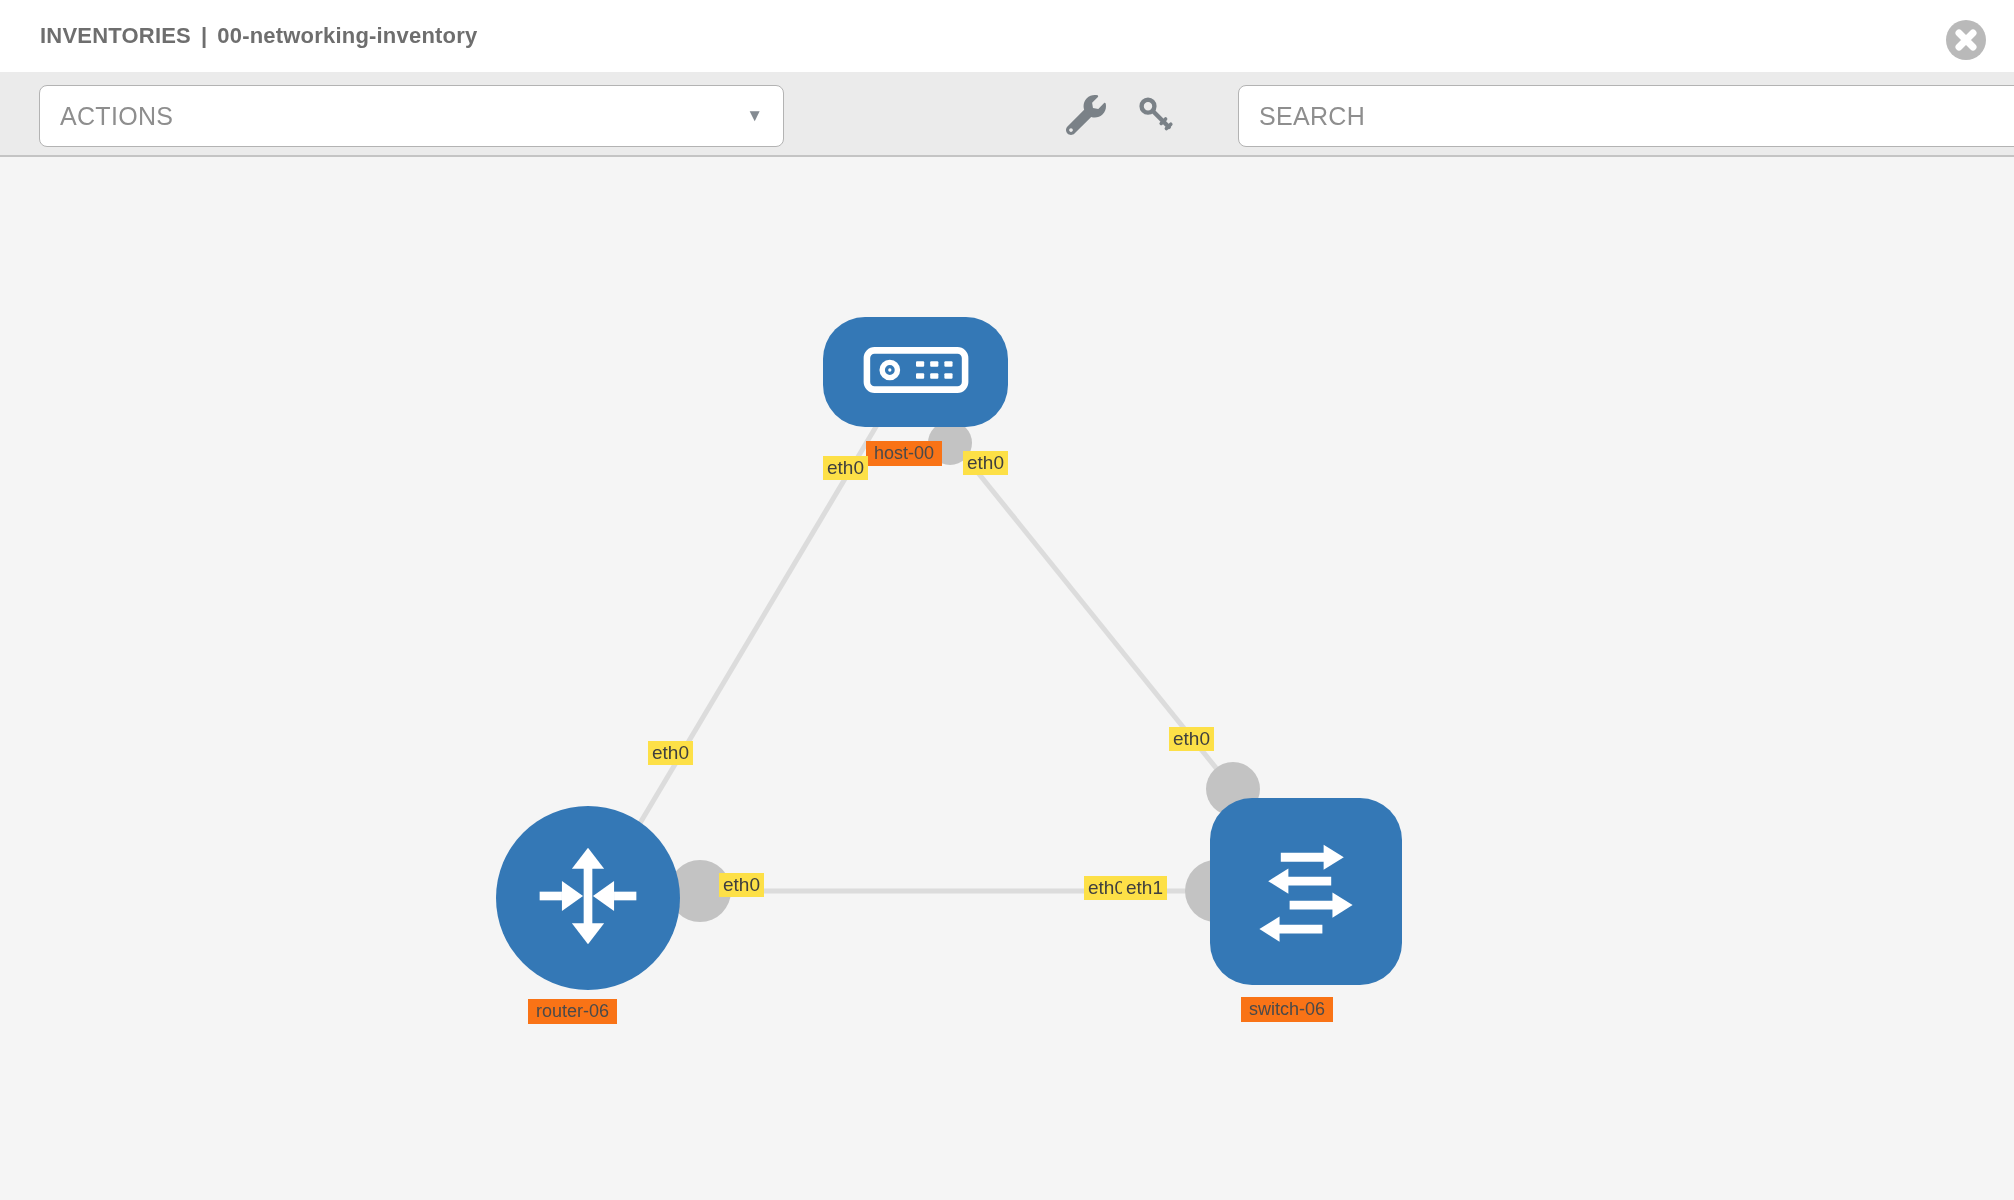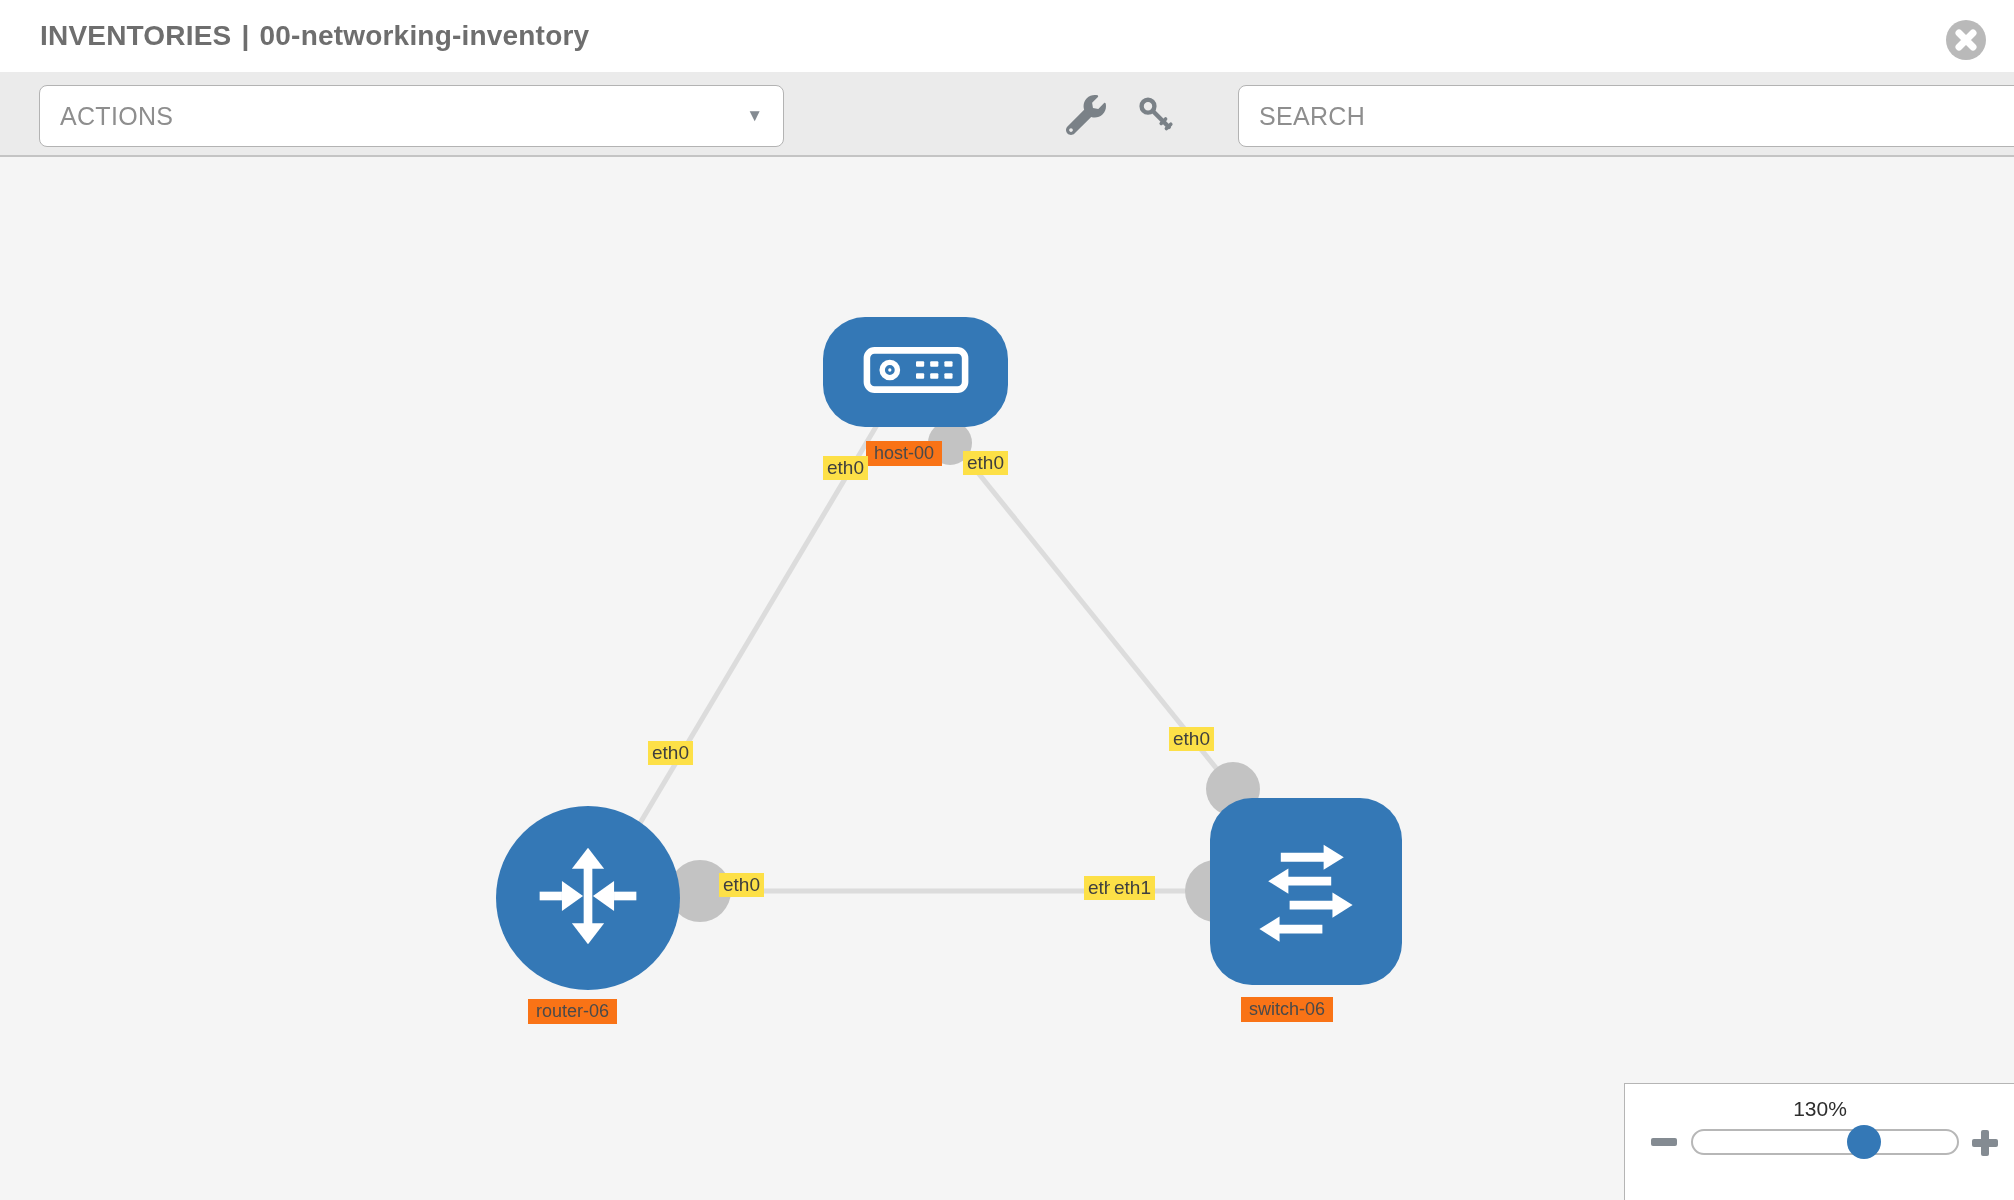--- a/index.html
+++ b/index.html
@@ -2,21 +2,21 @@
 <html><head>
 <meta charset="utf-8">
 <style>
   * { margin:0; padding:0; box-sizing:border-box; }
   html,body { width:2014px; height:1200px; }
   body { font-family:"Liberation Sans", sans-serif; background:#ffffff; overflow:hidden; }
   #page { position:relative; width:2014px; height:1200px; overflow:hidden; background:#ffffff; }
 
   
   #header { position:absolute; left:0; top:0; width:2014px; height:72px; background:#ffffff; display:flex; align-items:center; }
-  #page-title { padding-left:40px; font-size:28px; font-weight:700; color:#6e6e6e; letter-spacing:0.2px; }
+  #page-title { padding-left:40px; font-size:22px; font-weight:700; color:#6e6e6e; letter-spacing:0.2px; }
   #page-title span { font-weight:700; }
   #title-sep { padding:0 10px; }
   #close-btn { position:absolute; left:1946px; top:20px; width:40px; height:40px; border:none; background:transparent; cursor:pointer; }
 
   
   #toolbar { position:absolute; left:0; top:72px; width:2014px; height:85px; background:#ebebeb; border-bottom:2px solid #c4c4c4; }
   .dropdown { position:absolute; top:13px; height:62px; background:#ffffff; border:1px solid #b3b3b3; border-radius:8px; display:flex; align-items:center; cursor:pointer; }
   .dropdown .dd-label { padding-left:20px; font-size:25px; color:#8e8e8e; letter-spacing:0.3px; }
   .dropdown .caret { position:absolute; right:20px; top:50%; transform:translateY(-50%); font-size:17px; color:#848b92; }
   #actions-dd { left:39px; width:745px; }
@@ -27,21 +27,21 @@
 
   
   #canvas { position:absolute; left:0; top:157px; width:2014px; height:1043px; background:#f5f5f5; overflow:hidden; }
   #links-svg { position:absolute; left:0; top:0; z-index:1; }
   .node { position:absolute; z-index:2; background:#3478b6; display:flex; align-items:center; justify-content:center; cursor:pointer; }
   #node-host { left:823px; top:160px; width:185px; height:110px; border-radius:42px; }
   #node-router { left:496px; top:649px; width:184px; height:184px; border-radius:50%; }
   #node-switch { left:1210px; top:641px; width:192px; height:187px; border-radius:42px; }
   .node-label { position:absolute; z-index:3; background:#f97316; color:#4a4a4a; font-size:18px; padding:2px 8px; white-space:nowrap; }
   .eth-label { position:absolute; z-index:3; background:#fde047; color:#3f3f3f; font-size:19px; padding:1px 4px; white-space:nowrap; }
-  .eth-front { z-index:4; }
+  .eth-front { z-index:4;margin-left:12px; }
 
   
   #zoom-panel { position:absolute; left:1624px; top:1083px; width:391px; height:118px; background:#ffffff; border:1px solid #b5b5b5; z-index:5; }
   #zoom-level { position:absolute; left:0; top:13px; width:390px; text-align:center; font-size:21px; color:#2e2e2e; }
   #zoom-out { position:absolute; left:25px; top:45px; width:28px; height:26px; border:none; background:transparent; cursor:pointer; }
   #zoom-out .bar-h { position:absolute; left:1px; top:9px; width:26px; height:8px; background:#848b92; border-radius:2px; }
   #zoom-in { position:absolute; left:346px; top:45px; width:28px; height:28px; border:none; background:transparent; cursor:pointer; }
   #zoom-in .bar-h { position:absolute; left:1px; top:10px; width:26px; height:8px; background:#848b92; border-radius:2px; }
   #zoom-in .bar-v { position:absolute; left:10px; top:1px; width:8px; height:26px; background:#848b92; border-radius:2px; }
   #zoom-track { position:absolute; left:66px; top:45px; width:268px; height:26px; background:#ffffff; border:2px solid #b7b7b7; border-radius:13px; cursor:pointer; }
@@ -156,26 +156,14 @@
 
     <span class="eth-label" style="left:823px; top:299px;">eth0</span>
     <span class="eth-label" style="left:963px; top:294px;">eth0</span>
     <span class="eth-label" style="left:648px; top:584px;">eth0</span>
     <span class="eth-label" style="left:1169px; top:570px;">eth0</span>
     <span class="eth-label" style="left:719px; top:716px;">eth0</span>
     <span class="eth-label" style="left:1084px; top:719px;">eth0</span>
     <span class="eth-label eth-front" style="left:1110px; top:719px;">eth1</span>
   </div>
 
-  <div id="zoom-panel">
-    <div id="zoom-level">130%</div>
-    <button id="zoom-out">
-      <span class="bar-h"></span>
-    </button>
-    <div id="zoom-track"></div>
-    <div id="zoom-thumb"></div>
-    <button id="zoom-in">
-      <span class="bar-h"></span>
-      <span class="bar-v"></span>
-    </button>
-  </div>
 
 </div>
 
 </body></html>

